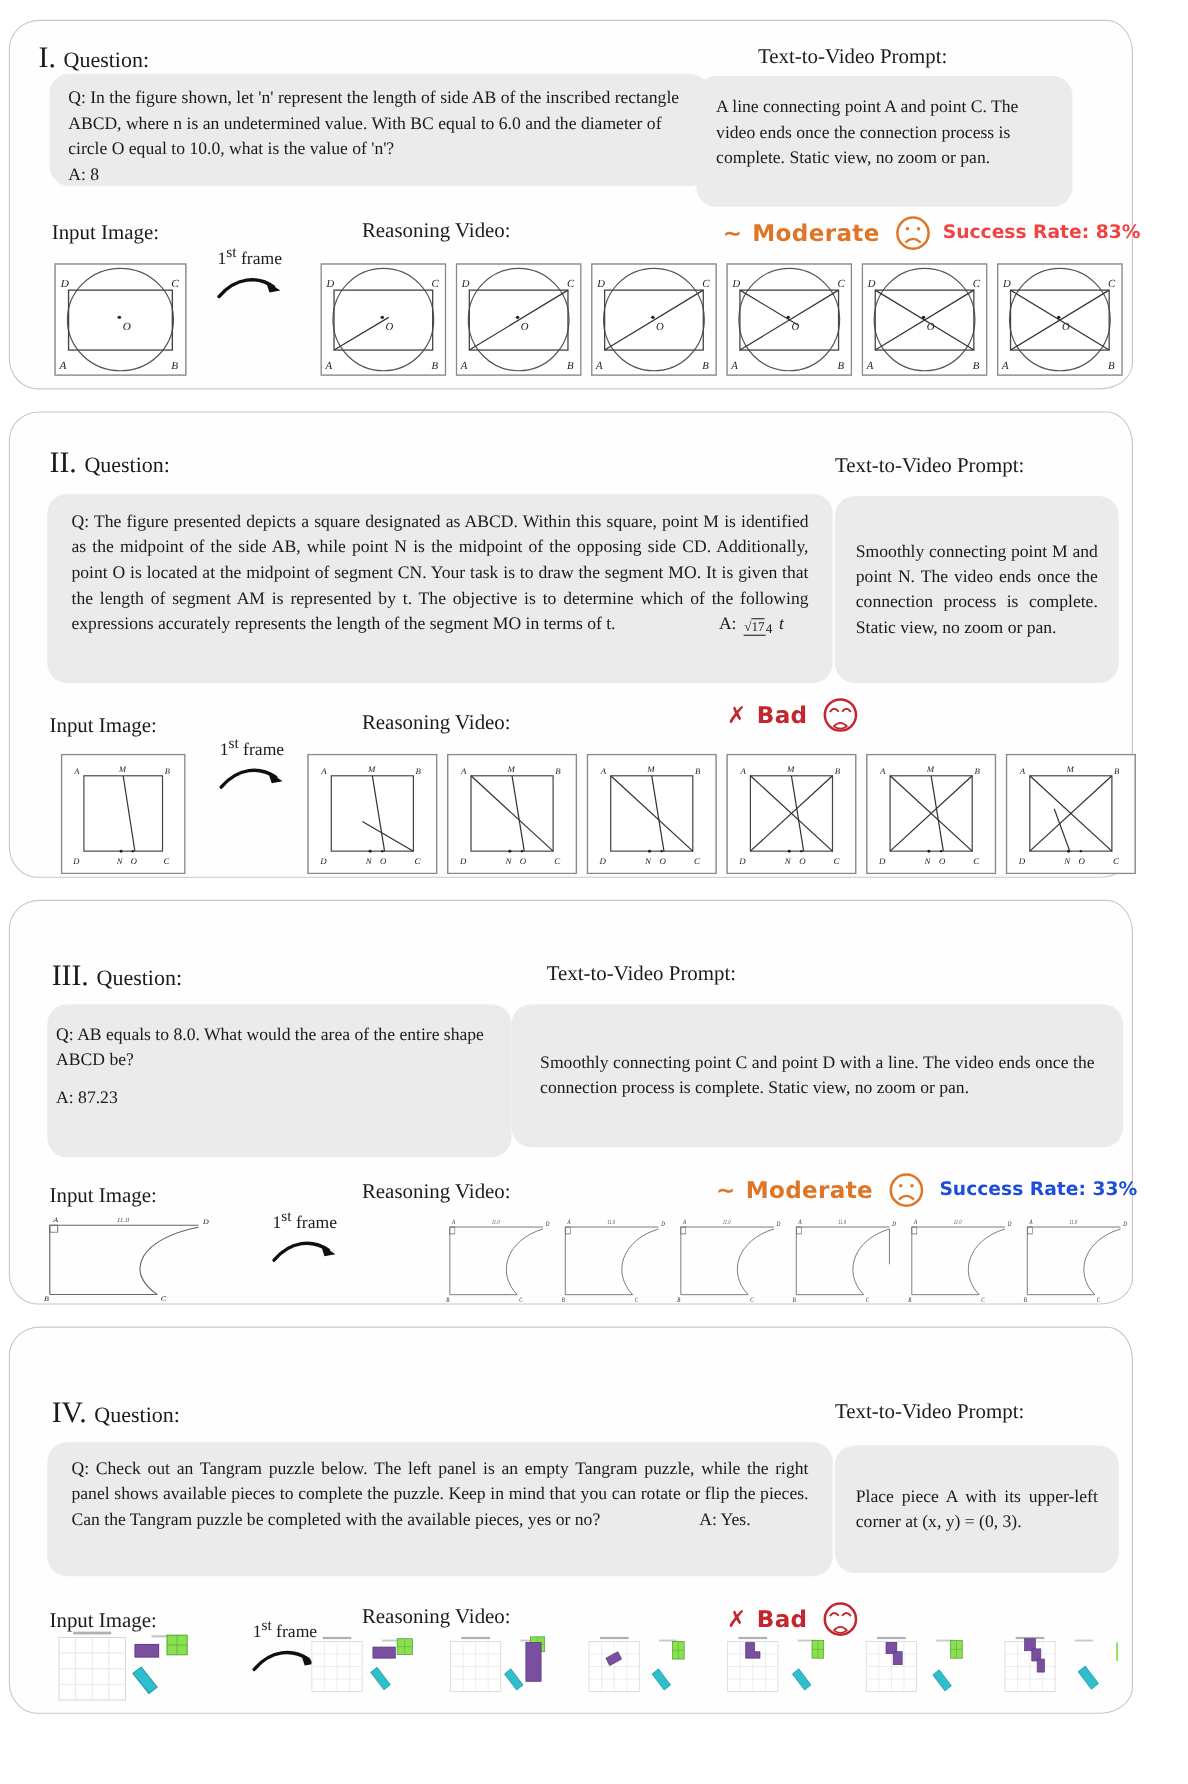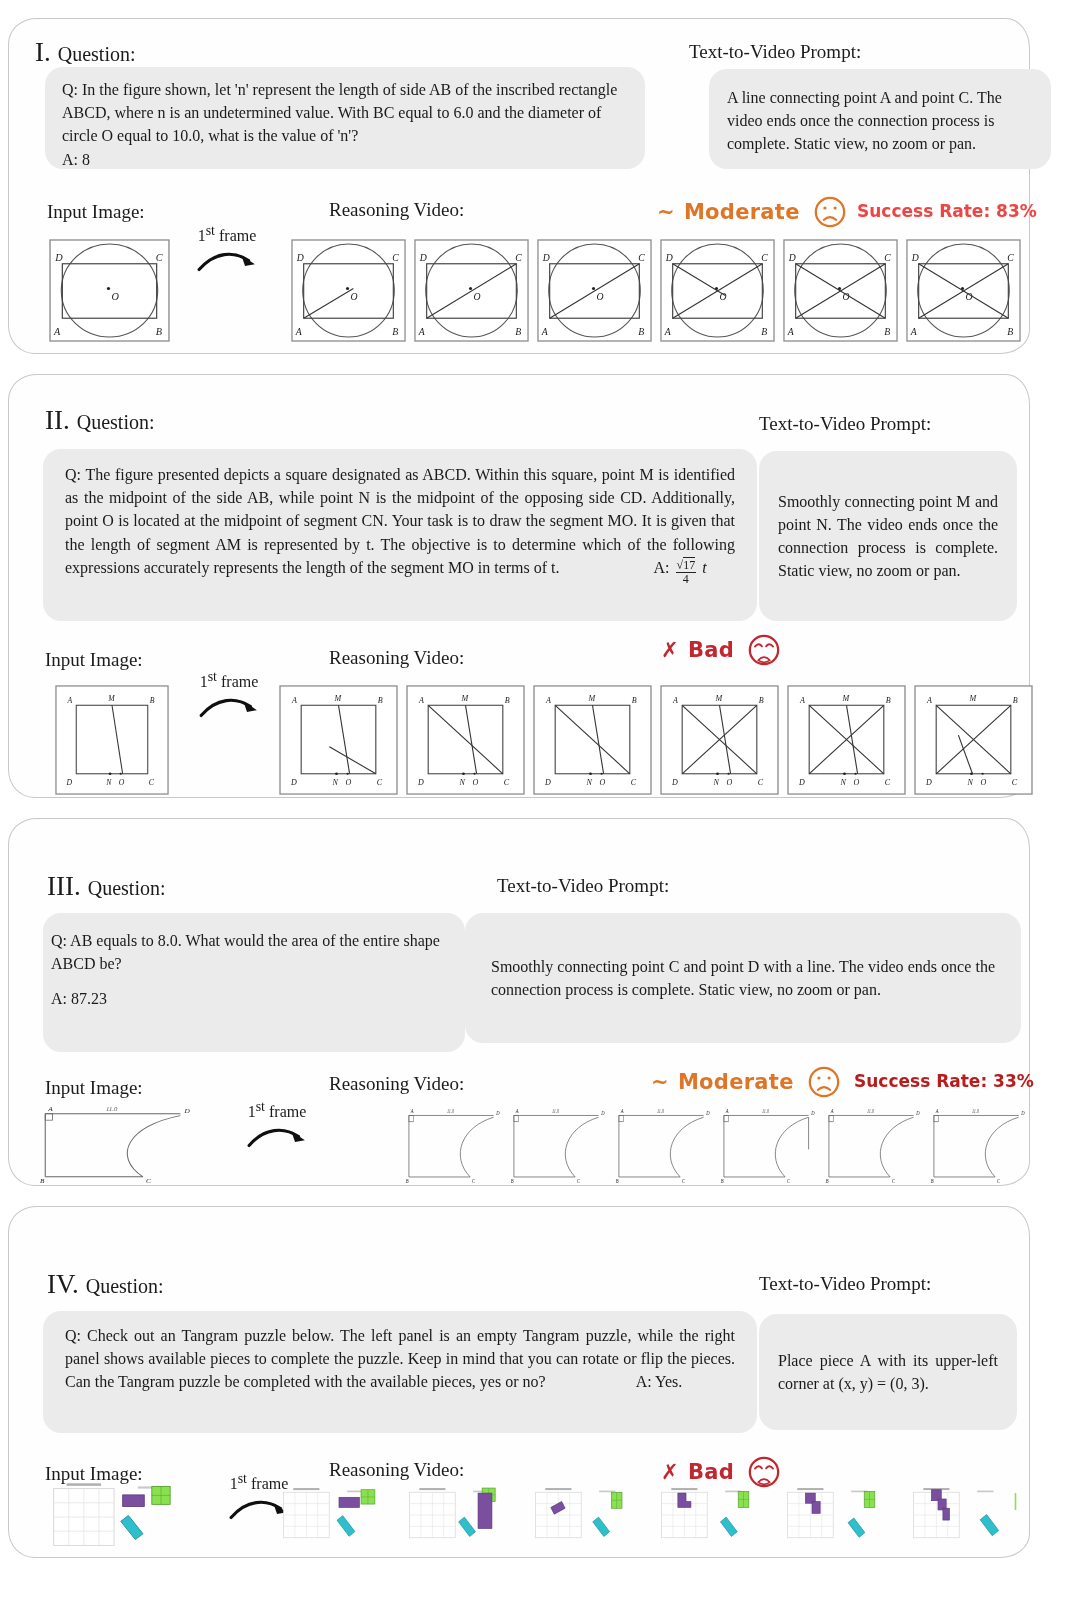--- a/index.html
+++ b/index.html
@@ -32,39 +32,39 @@
   #p1 .frames{left:282px;top:220px;gap:8px}   #p1 .mini{width:115px;height:103px}
   #p2 .frames{left:270px;top:310px;gap:8px}   #p2 .mini{width:119px;height:110px}
   #p3 .frames{left:396px;top:284px;gap:6px}   #p3 .mini{width:99px;height:82px}
   #p4 .frames{left:268px;top:276px;gap:2px}   #p4 .mini{width:124px;height:64px}
   #p1 .inputimg{left:40px;top:220px;width:121px;height:103px}
   #p2 .inputimg{left:46px;top:310px;width:114px;height:110px}
   #p3 .inputimg{left:30px;top:282px;width:158px;height:84px}
   #p4 .inputimg{left:36px;top:270px;width:164px;height:80px}
   .ans-line{margin-top:12px;}
   .ans2{margin-left:90px;white-space:nowrap;}
-  .frac{display:inline-flex;flex-direction:column;align-items:center;font-size:12px;line-height:1.08;
+  .frac{display:inline-flex;flex-direction:row;align-items:center;font-size:12px;line-height:1.08;
         vertical-align:middle;transform:translateY(3px);margin:0 2px;}
   .fnum{border-bottom:1.1px solid #222;padding:0 1px;}
   .ovl{border-top:1.1px solid #222;}
   .ans4{margin-left:86px;}
 </style>
 </head>
 <body>
 
 <section class="panel" id="p1">
   <div class="hdr" style="left:26px;top:18px">
     <span class="roman">I.</span><span>Question:</span>
   </div>
   <div class="hdr" style="left:680px;top:22px;font-size:19px">Text-to-Video Prompt:</div>
   <div class="gbox" style="left:36px;top:48px;width:600px;height:102px;padding:11px 17px">
     <div>Q: In the figure shown, let 'n' represent the length of side AB of the inscribed rectangle ABCD, where n is an undetermined value. With BC equal to 6.0 and the diameter of circle O equal to 10.0, what is the value of 'n'?</div>
     <div>A: 8</div>
   </div>
-  <div class="gbox" style="left:700px;top:50px;width:342px;height:100px;padding:17px 18px">
+  <div class="gbox" style="left:624px;top:50px;width:342px;height:119px;padding:17px 18px">
     <div>A line connecting point A and point C. The video ends once the connection process is complete. Static view, no zoom or pan.</div>
   </div>
   <div class="lab" style="left:38px;top:182px">Input Image:</div>
   <div class="lab" style="left:320px;top:180px">Reasoning Video:</div>
   <div class="rating" style="left: 648px; top: 176px; color: rgb(222, 117, 39);">
     <span>~</span>
     <span>Moderate</span>
     <span class="face">
         <svg viewBox="-15 -15 30 30" width="34" height="34">
           <circle cx="0" cy="0" r="12.5" fill="none" stroke="#de7527" stroke-width="2"></circle>
@@ -374,21 +374,21 @@
     <span>Moderate</span>
     <span class="face">
         <svg viewBox="-15 -15 30 30" width="34" height="34">
           <circle cx="0" cy="0" r="12.5" fill="none" stroke="#de7527" stroke-width="2"></circle>
           <circle cx="-4.5" cy="-3.5" r="1.4" fill="#de7527"></circle>
           <circle cx="4.5" cy="-3.5" r="1.4" fill="#de7527"></circle>
           <path d="M -5.5,7 Q 0,2 5.5,7" fill="none" stroke="#de7527" stroke-width="1.8" stroke-linecap="round"></path>
         </svg>
       </span>
   </div>
-  <div class="success" style="left: 845px; top: 252px; color: #b91c1c;">Success Rate: 33%</div>
+  <div class="success" style="left: 845px; top: 252px; color: #1d4ed8;">Success Rate: 33%</div>
   <div class="inputimg">
       <svg viewBox="0 0 152 92" preserveAspectRatio="none" width="100%" height="100%">
         <rect x="6" y="14" width="7" height="7" fill="none" stroke="#666" stroke-width="0.8"></rect>
         <line x1="6" y1="14" x2="136" y2="14" stroke="#666" stroke-width="1"></line>
         <line x1="6" y1="14" x2="6" y2="83" stroke="#666" stroke-width="1"></line>
         <line x1="6" y1="83" x2="100" y2="83" stroke="#666" stroke-width="1"></line>
         <path d="M136,16 C 86,27 70,60 100,83" fill="none" stroke="#666" stroke-width="1"></path>
         <text x="9" y="11" font-size="7" fill="#222" text-anchor="start" font-family="&quot;Liberation Serif&quot;,serif" font-style="italic">A</text>
         <text x="140" y="13" font-size="7" fill="#222" text-anchor="start" font-family="&quot;Liberation Serif&quot;,serif" font-style="italic">D</text>
         <text x="1" y="90" font-size="7" fill="#222" text-anchor="start" font-family="&quot;Liberation Serif&quot;,serif" font-style="italic">B</text>

